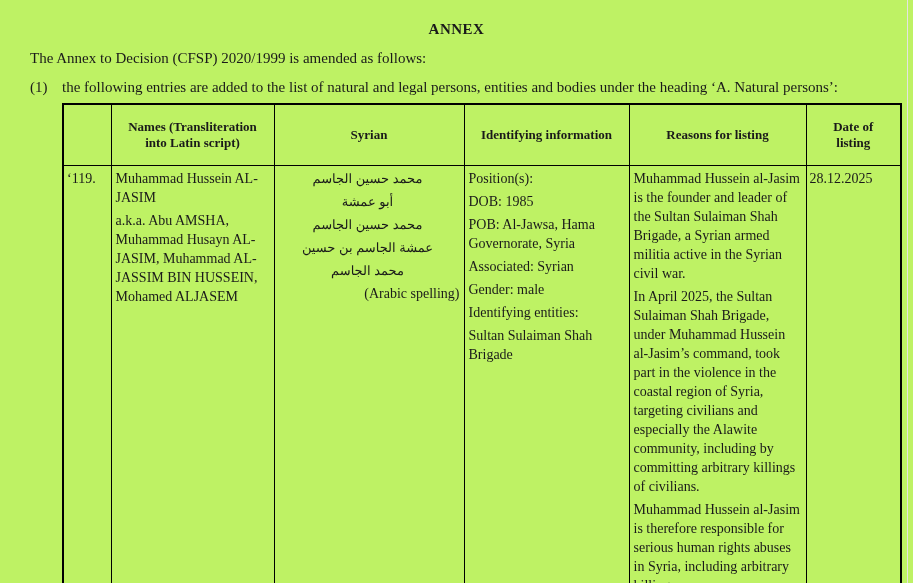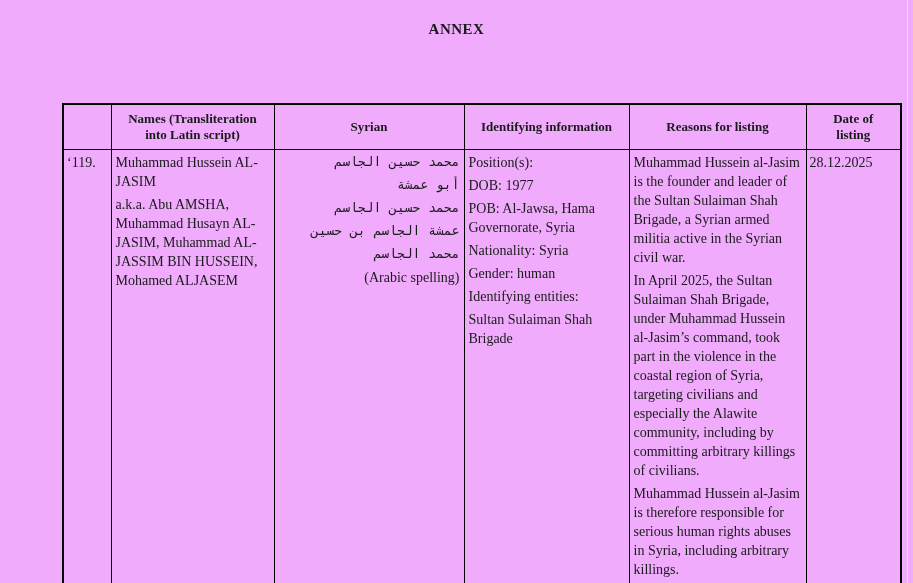--- a/index.html
+++ b/index.html
@@ -1,21 +1,21 @@
 <!DOCTYPE html>
 <html><head>
 <meta charset="utf-8">
 <style>
   * { margin: 0; padding: 0; box-sizing: border-box; }
   html, body { background: #ffffff; }
   #document-page {
     position: relative;
     width: 913px;
     height: 583px;
-    background: #f0abfc;
+    background: #bef264;
     overflow: hidden;
     font-family: "Liberation Serif", serif;
     color: #1a1a1a;
   }
   .page-edge-line {
     position: absolute;
     top: 0; right: 5px;
     width: 1px; height: 583px;
     background: #e3e3e3;
   }
@@ -57,44 +57,46 @@
     font-weight: bold;
     font-size: 13px;
     text-align: center;
     vertical-align: middle;
     line-height: 16px;
     padding: 2px 3px;
     height: 45px;
   }
   .doc-table td { padding: 3px 4px 0 4px; }
   .doc-table td p { margin: 0 0 4px 0; line-height: 19px; }
-  .th-constrain-names { max-width: 150px; margin: 0 auto; }
-  .th-constrain-date { max-width: 56px; margin: 4px auto; }
+  .th-constrain-names { max-width: 150px; margin: 8px auto; }
+  .th-constrain-date { max-width: 56px; margin: 12px auto; }
   .cell-arabic { padding-left: 1px !important; }
   .cell-arabic p.arabic-line {
     direction: rtl;
-    text-align: right;
-    font-family: Liberation Mono, monospace;
+    text-align: center;
+    font-family: Liberation Sans, sans-serif;
     font-size: 13px;
   }
   .cell-arabic p.latin-note { direction: ltr; text-align: right; }
   .row-main { height: 425px; }
   .cell-number { padding-left: 3px !important; }
   .cell-date { padding-left: 3px !important; }
 </style>
 </head>
 <body>
 
 <div id="document-page">
 
   <div class="page-edge-line"></div>
 
   <div class="annex-title">ANNEX</div>
 
+  <div class="amendment-intro">The Annex to Decision (CFSP) 2020/1999 is amended as follows:</div>
 
+  <div class="list-item"><span class="item-marker">(1)</span><span>the following entries are added to the list of natural and legal persons, entities and bodies under the heading ‘A. Natural persons’:</span></div>
 
   <table class="doc-table">
     <colgroup>
       <col style="width:48px">
       <col style="width:163px">
       <col style="width:190px">
       <col style="width:165px">
       <col style="width:177px">
       <col style="width:95px">
     </colgroup>
@@ -124,24 +126,24 @@
         <td class="cell-arabic">
           <p class="arabic-line">محمد حسين الجاسم</p>
           <p class="arabic-line">أبو عمشة</p>
           <p class="arabic-line">محمد حسين الجاسم</p>
           <p class="arabic-line">عمشة الجاسم بن حسين</p>
           <p class="arabic-line">محمد الجاسم</p>
           <p class="latin-note">(Arabic spelling)</p>
         </td>
         <td>
           <p>Position(s):</p>
-          <p>DOB: 1977</p>
+          <p>DOB: 1985</p>
           <p>POB: Al-Jawsa, Hama Governorate, Syria</p>
-          <p>Nationality: Syria</p>
-          <p>Gender: human</p>
+          <p>Associated: Syrian</p>
+          <p>Gender: male</p>
           <p>Identifying entities:</p>
           <p>Sultan Sulaiman Shah Brigade</p>
         </td>
         <td>
           <p>Muhammad Hussein al-Jasim is the founder and leader of the Sultan Sulaiman Shah Brigade, a Syrian armed militia active in the Syrian civil war.</p>
           <p>In April 2025, the Sultan Sulaiman Shah Brigade, under Muhammad Hussein al-Jasim’s command, took part in the violence in the coastal region of Syria, targeting civilians and especially the Alawite community, including by committing arbitrary killings of civilians.</p>
           <p>Muhammad Hussein al-Jasim is therefore responsible for serious human rights abuses in Syria, including arbitrary killings.</p>
         </td>
         <td class="cell-date">
           <p>28.12.2025</p>

